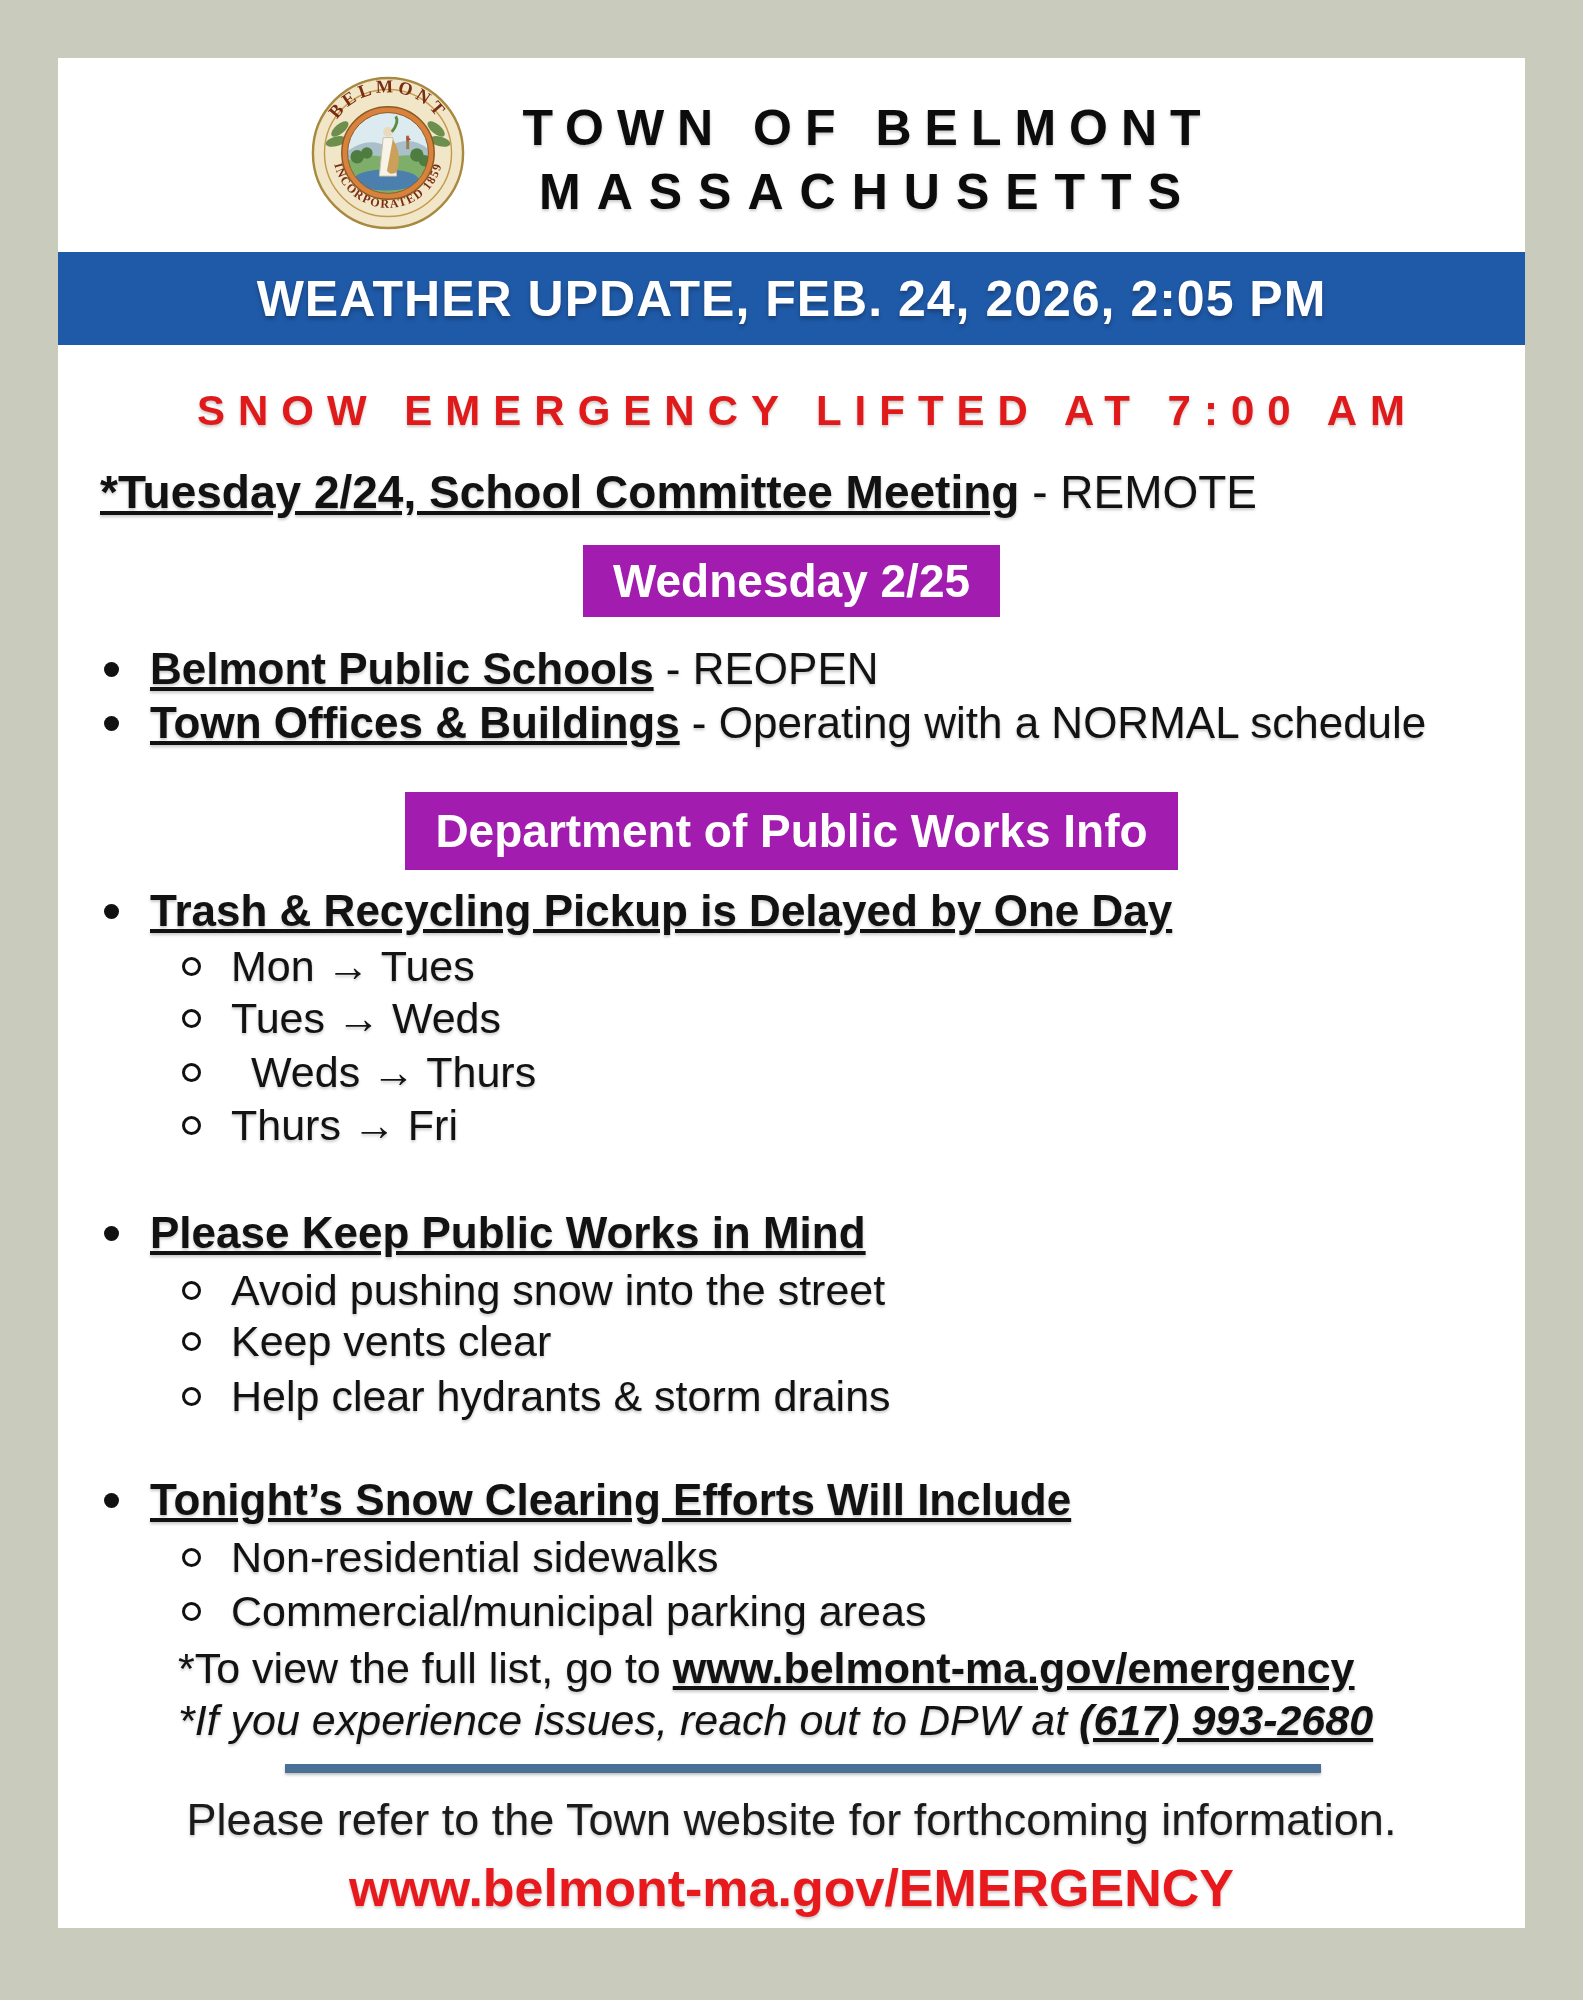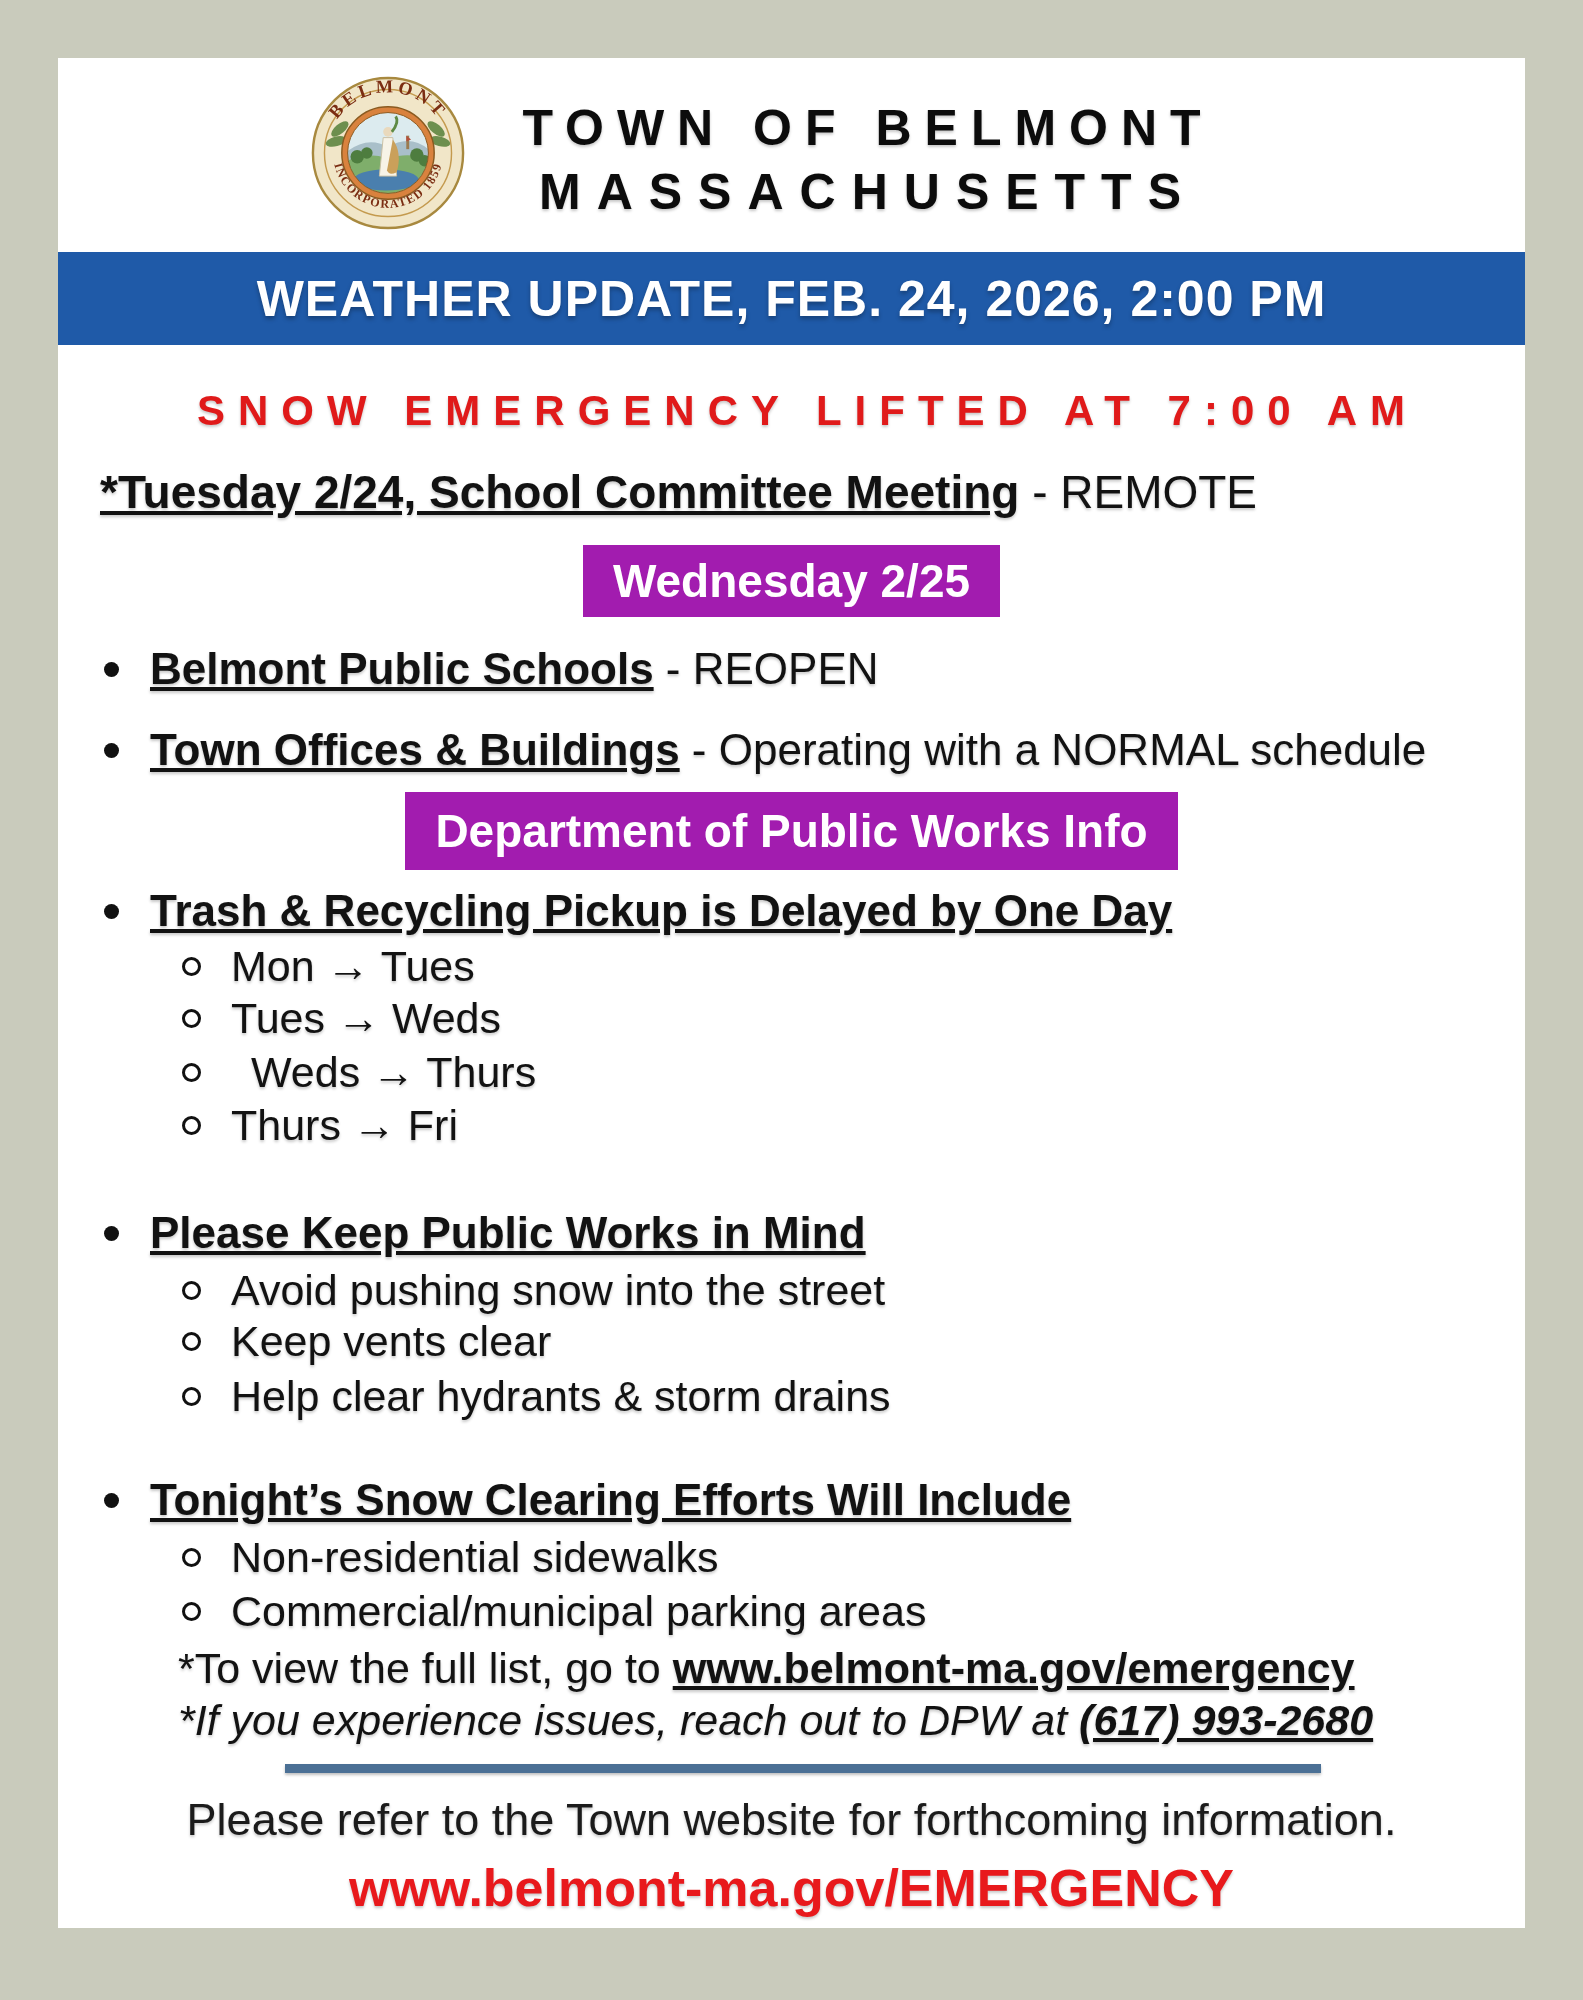--- a/index.html
+++ b/index.html
@@ -134,38 +134,38 @@
       <textPath href="#sealBottomArc" startOffset="50%" text-anchor="middle">INCORPORATED 1859</textPath>
     </text>
   </svg>
 
   <div class="title-block sh-soft">
     <div class="title-line1">TOWN OF BELMONT</div>
     <div class="title-line2">MASSACHUSETTS</div>
   </div>
 
   <div class="banner">
-    <span class="sh">WEATHER UPDATE, FEB. 24, 2026, 2:00 PM</span>
+    <span class="sh">WEATHER UPDATE, FEB. 24, 2026, 2:05 PM</span>
   </div>
 
   <div class="headline sh-soft">SNOW EMERGENCY LIFTED AT 7:00 AM</div>
 
   <div class="line t42 sh-soft" style="left:42px; top:405px; font-size:46px; line-height:58px;">
     <span class="b">*Tuesday 2/24, School Committee Meeting</span><span> - REMOTE</span>
   </div>
 
   <div class="center-wrap" style="top:487px;">
     <span class="badge badge-wed">Wednesday 2/25</span>
   </div>
 
   <div class="row row-main sh-soft" style="top:583px; height:56px;">
     <span class="dot"></span>
     <span><span class="b">Belmont Public Schools</span><span> - REOPEN</span></span>
   </div>
-  <div class="row row-main sh-soft" style="top:664px; height:56px;">
+  <div class="row row-main sh-soft" style="top:637px; height:56px;">
     <span class="dot"></span>
     <span><span class="b">Town Offices &amp; Buildings</span><span> - Operating with a NORMAL schedule</span></span>
   </div>
 
   <div class="center-wrap" style="top:734px;">
     <span class="badge badge-dpw">Department of Public Works Info</span>
   </div>
 
   <div class="row row-main sh-soft" style="top:825px; height:56px;">
     <span class="dot"></span>

